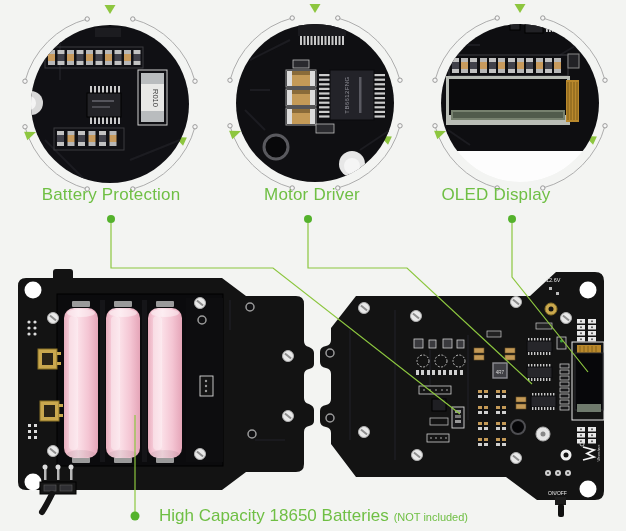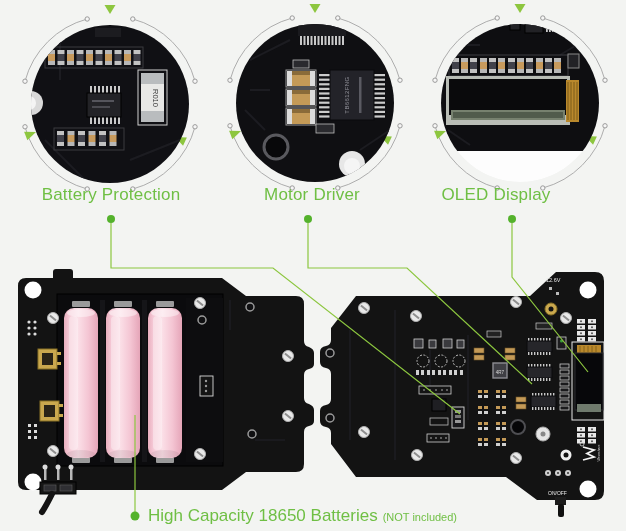--- a/index.html
+++ b/index.html
@@ -1,21 +1,21 @@
 <!DOCTYPE html>
 <html><head>
 <meta charset="utf-8">
 <style>
   html,body{margin:0;padding:0;}
   .stage{position:relative;width:626px;height:531px;background:#f3f4f2;overflow:hidden;
          font-family:"Liberation Sans",sans-serif;}
   .stage svg{position:absolute;left:0;top:0;}
   .callout-label{position:absolute;top:185px;width:200px;text-align:center;
                  font-size:17px;color:#6fbf44;letter-spacing:.2px;}
-  .bottom-label{position:absolute;left:148px;top:506px;font-size:17px;color:#6fbf44;white-space:nowrap;}
+  .bottom-label{position:absolute;left:159px;top:506px;font-size:17px;color:#6fbf44;white-space:nowrap;}
   .bottom-label .note{font-size:11px;margin-left:5px;}
 </style>
 </head>
 <body>
 
 <div class="stage">
 
 <svg width="626" height="531" viewBox="0 0 626 531">
   <defs>
     <clipPath id="clip-c1">

